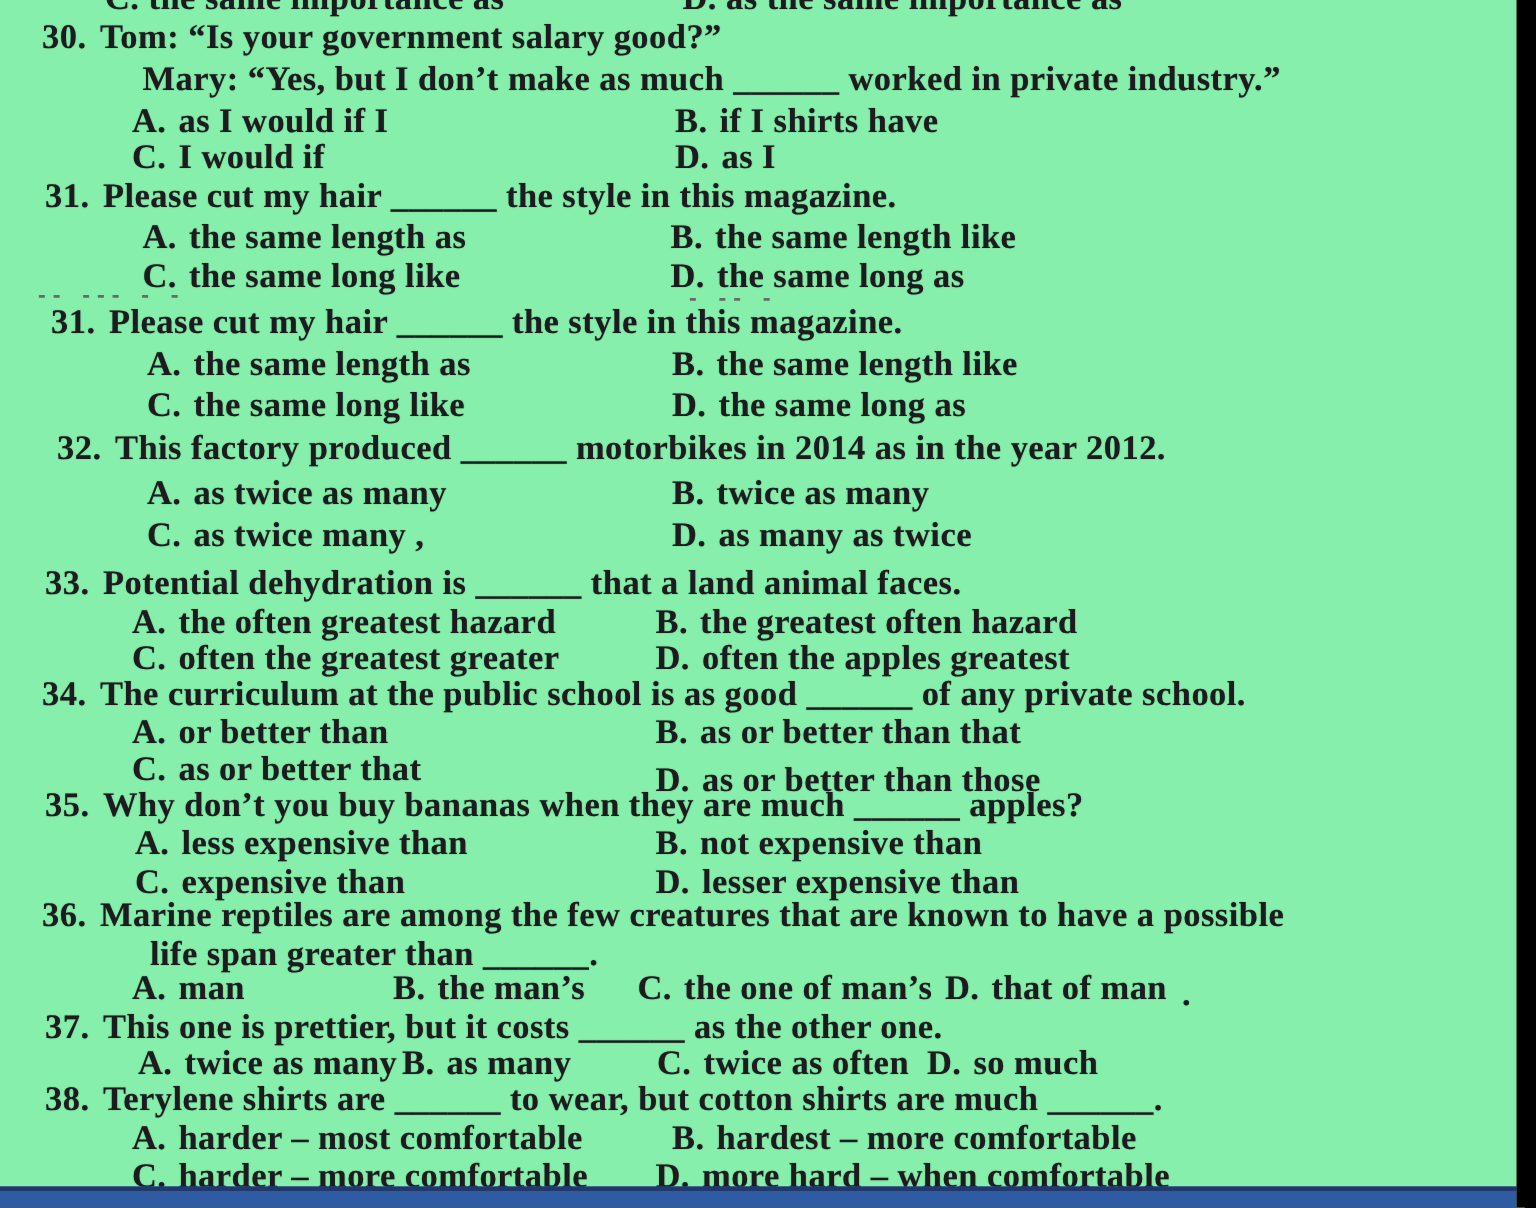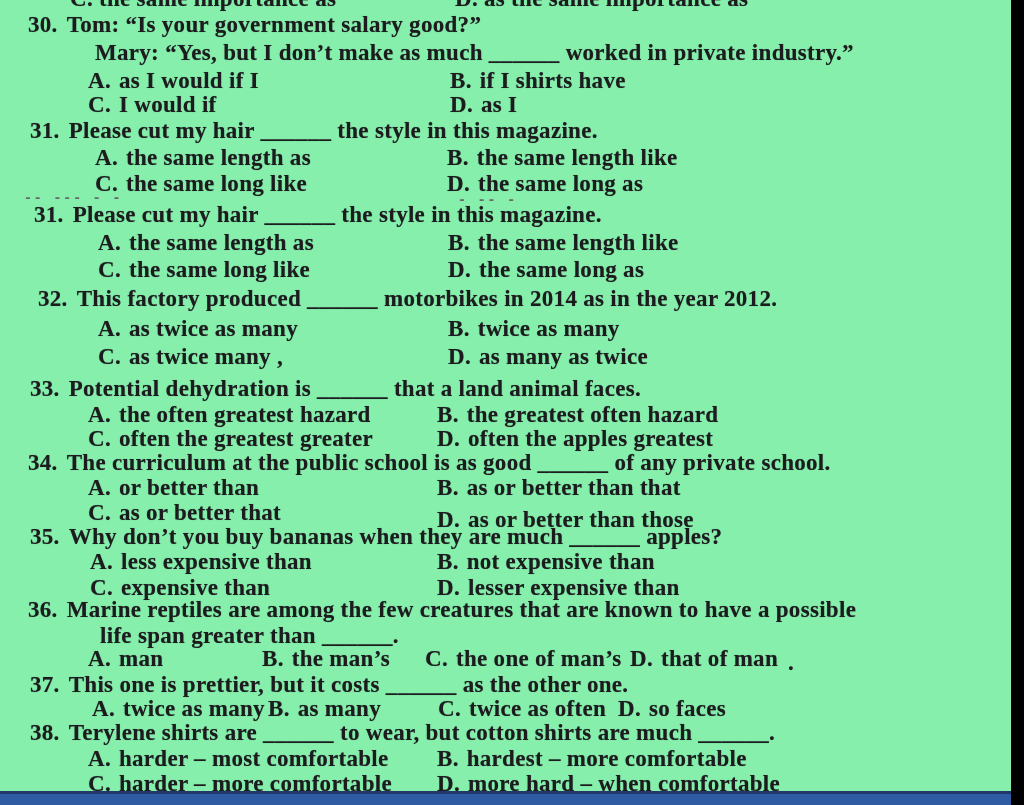--- a/index.html
+++ b/index.html
@@ -85,23 +85,23 @@
   <span class="t" style="left:88px;top:646px"><b class="ol">A.</b><span>man</span></span>
   <span class="t" style="left:262px;top:646px"><b class="ol">B.</b><span>the man’s</span></span>
   <span class="t" style="left:425px;top:646px"><b class="ol">C.</b><span>the one of man’s</span></span>
   <span class="t" style="left:630px;top:646px"><b class="ol">D.</b><span>that of man</span></span>
   <span class="t" style="left:788px;top:650px">.</span>
 
   <span class="t" style="left:30px;top:672px"><b class="qn">37.</b><span>This one is prettier, but it costs ______ as the other one.</span></span>
   <span class="t" style="left:92px;top:696px"><b class="ol">A.</b><span>twice as many</span></span>
   <span class="t" style="left:268px;top:696px"><b class="ol">B.</b><span>as many</span></span>
   <span class="t" style="left:438px;top:696px"><b class="ol">C.</b><span>twice as often</span></span>
-  <span class="t" style="left:618px;top:696px"><b class="ol">D.</b><span>so faces</span></span>
+  <span class="t" style="left:618px;top:696px"><b class="ol">D.</b><span>so much</span></span>
 
   <span class="t" style="left:30px;top:720px"><b class="qn">38.</b><span>Terylene shirts are ______ to wear, but cotton shirts are much ______.</span></span>
   <span class="t" style="left:88px;top:746px"><b class="ol">A.</b><span>harder – most comfortable</span></span>
-  <span class="t" style="left:437px;top:746px"><b class="ol">B.</b><span>hardest – more comfortable</span></span>
+  <span class="t" style="left:448px;top:746px"><b class="ol">B.</b><span>hardest – more comfortable</span></span>
   <span class="t" style="left:88px;top:771px"><b class="ol">C.</b><span>harder – more comfortable</span></span>
   <span class="t" style="left:437px;top:771px"><b class="ol">D.</b><span>more hard – when comfortable</span></span>
 
   <div class="bottom-bar" style="background: rgb(46, 91, 161); border-top: 3px solid rgb(34, 56, 107);"></div>
   <div class="right-bar" style="background: rgb(0, 0, 0);"></div>
 </div>
 
 </body></html>

